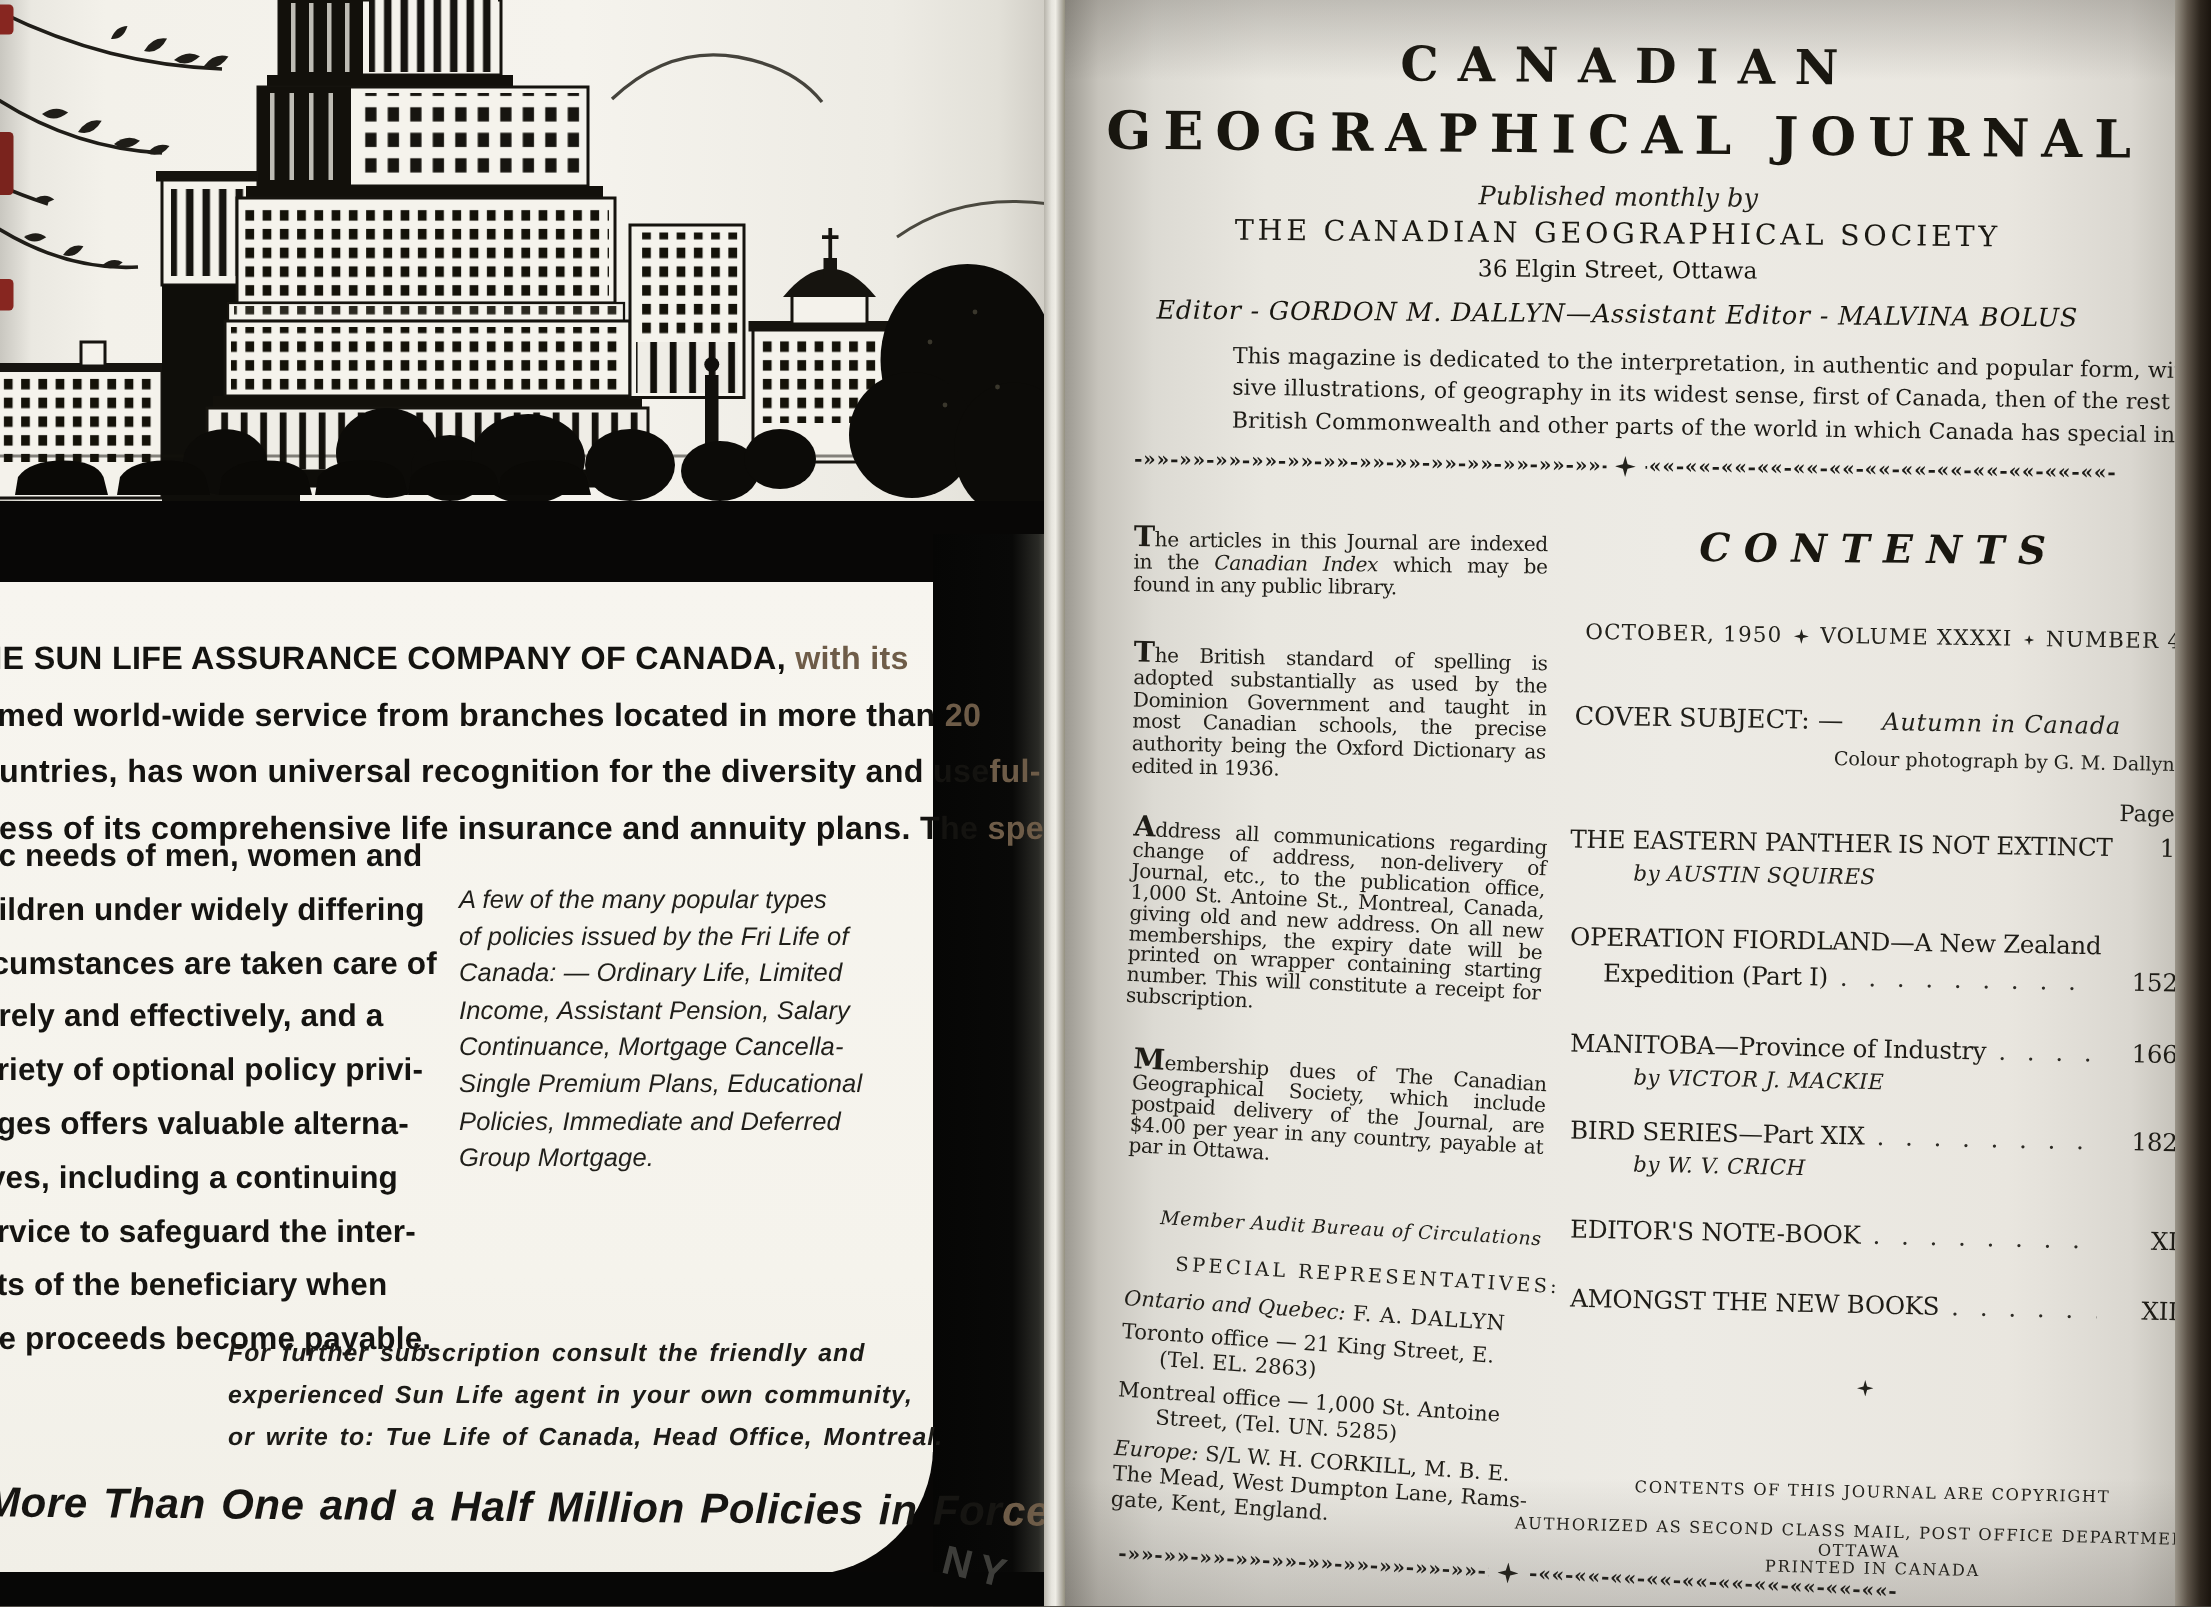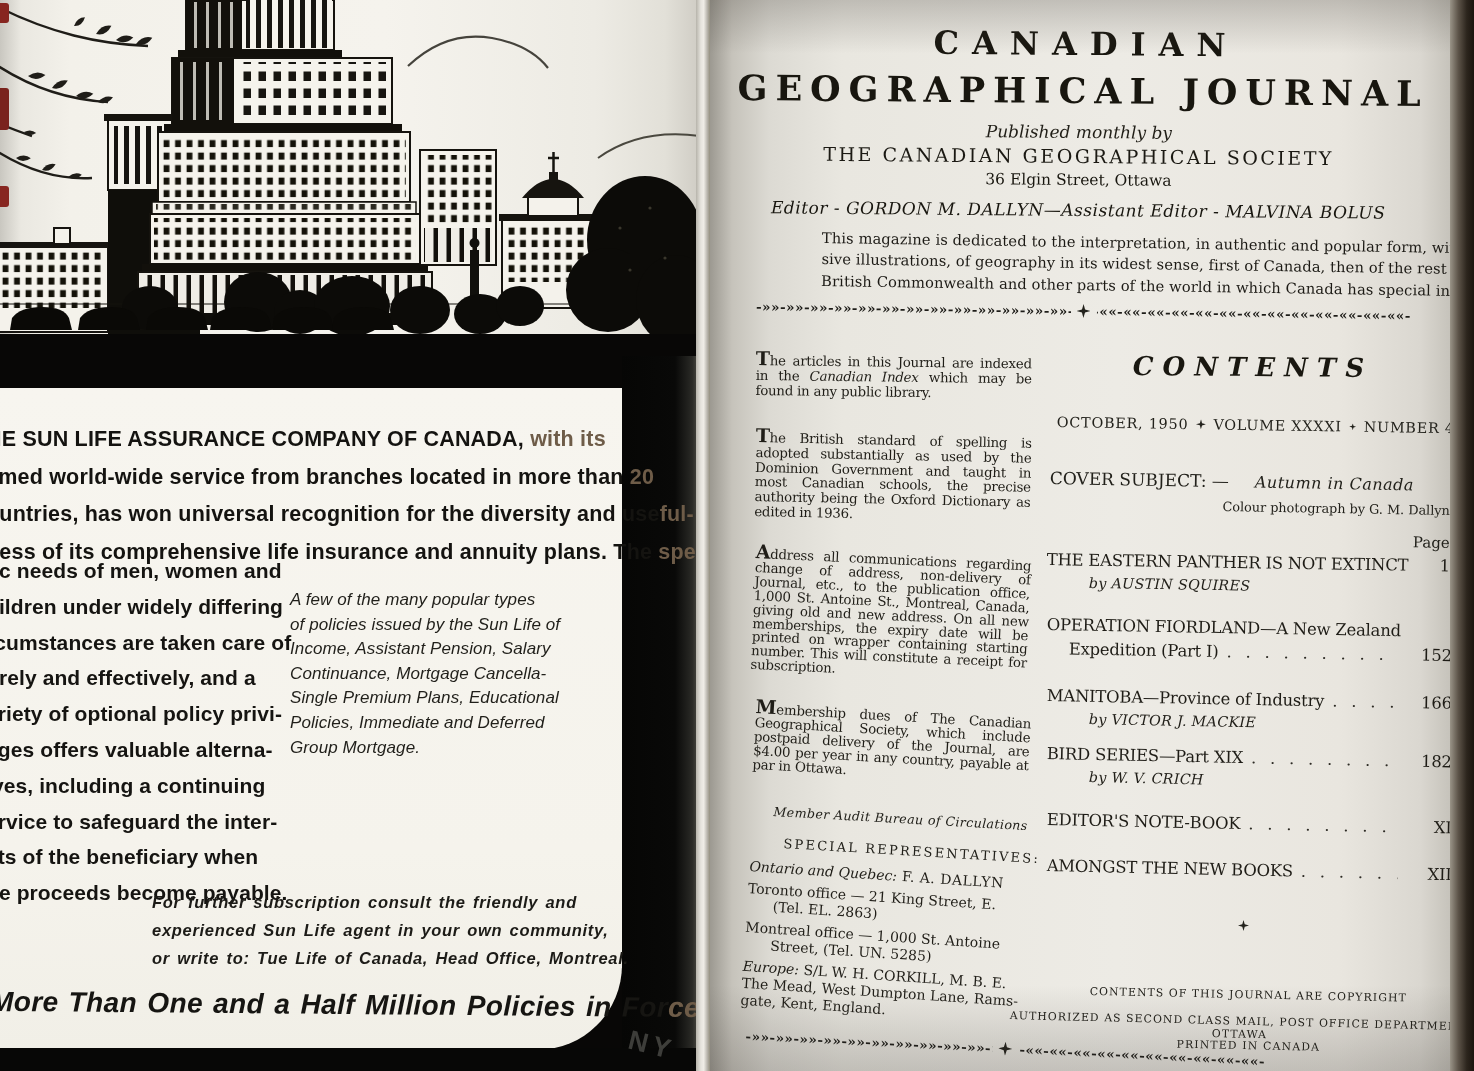--- a/index.html
+++ b/index.html
@@ -23,21 +23,21 @@
     font-weight:bold;font-size:27px;letter-spacing:5px;color:rgba(190,188,178,0.30);
     transform:rotate(14deg);}
 
   .ad-head{position:absolute;left:-14px;top:421px;width:660px;
     font-family:"Liberation Sans",sans-serif;font-weight:bold;color:#141310;}
   .hl{font-size:21.5px;line-height:37.6px;white-space:nowrap;letter-spacing:0.2px;}
   .fade{color:#6e5c48;}
   .ad-col{position:absolute;left:-14px;top:553px;width:300px;
     font-family:"Liberation Sans",sans-serif;font-weight:bold;color:#151411;}
   .cl{font-size:21px;line-height:35.8px;white-space:nowrap;letter-spacing:0.1px;}
-  .ad-italic{position:absolute;left:290px;top:588px;width:280px;
+  .ad-italic{position:absolute;left:306px;top:588px;width:280px;
     font-family:"Liberation Sans",sans-serif;font-style:italic;color:#201f1a;}
   .pl{font-size:17px;line-height:24.6px;white-space:nowrap;letter-spacing:0.1px;}
   .ad-footer{position:absolute;left:152px;top:889px;width:420px;
     font-family:"Liberation Sans",sans-serif;font-style:italic;font-weight:bold;color:#1c1b17;}
   .fl{font-size:16.5px;line-height:27.8px;white-space:nowrap;letter-spacing:0.7px;word-spacing:2px;}
   .slogan{position:absolute;left:-10px;top:989px;font-family:"Liberation Sans",sans-serif;
     font-style:italic;font-weight:bold;font-size:28px;white-space:nowrap;color:#161512;
     letter-spacing:0.4px;word-spacing:2px;transform:rotate(0.5deg);}
 
   
@@ -302,21 +302,22 @@
       <div class="cl">ariety of optional policy privi-</div>
       <div class="cl">eges offers valuable alterna-</div>
       <div class="cl">ives, including a continuing</div>
       <div class="cl">ervice to safeguard the inter-</div>
       <div class="cl">sts of the beneficiary when</div>
       <div class="cl">he proceeds become payable.</div>
     </div>
 
     <div class="ad-italic">
       <div class="pl">A few of the many popular types</div>
-      <div class="pl">of policies issued by the Sun Life of</div>
+      <div class="pl">of policies issued by the Fri Life of</div>
+      <div class="pl">Canada: — Ordinary Life, Limited</div>
       <div class="pl">Income, Assistant Pension, Salary</div>
       <div class="pl">Continuance, Mortgage Cancella-</div>
       <div class="pl">Single Premium Plans, Educational</div>
       <div class="pl">Policies, Immediate and Deferred</div>
       <div class="pl">Group Mortgage.</div>
     </div>
 
     <div class="ad-footer">
       <div class="fl">For further subscription consult the friendly and</div>
       <div class="fl">experienced Sun Life agent in your own community,</div>

